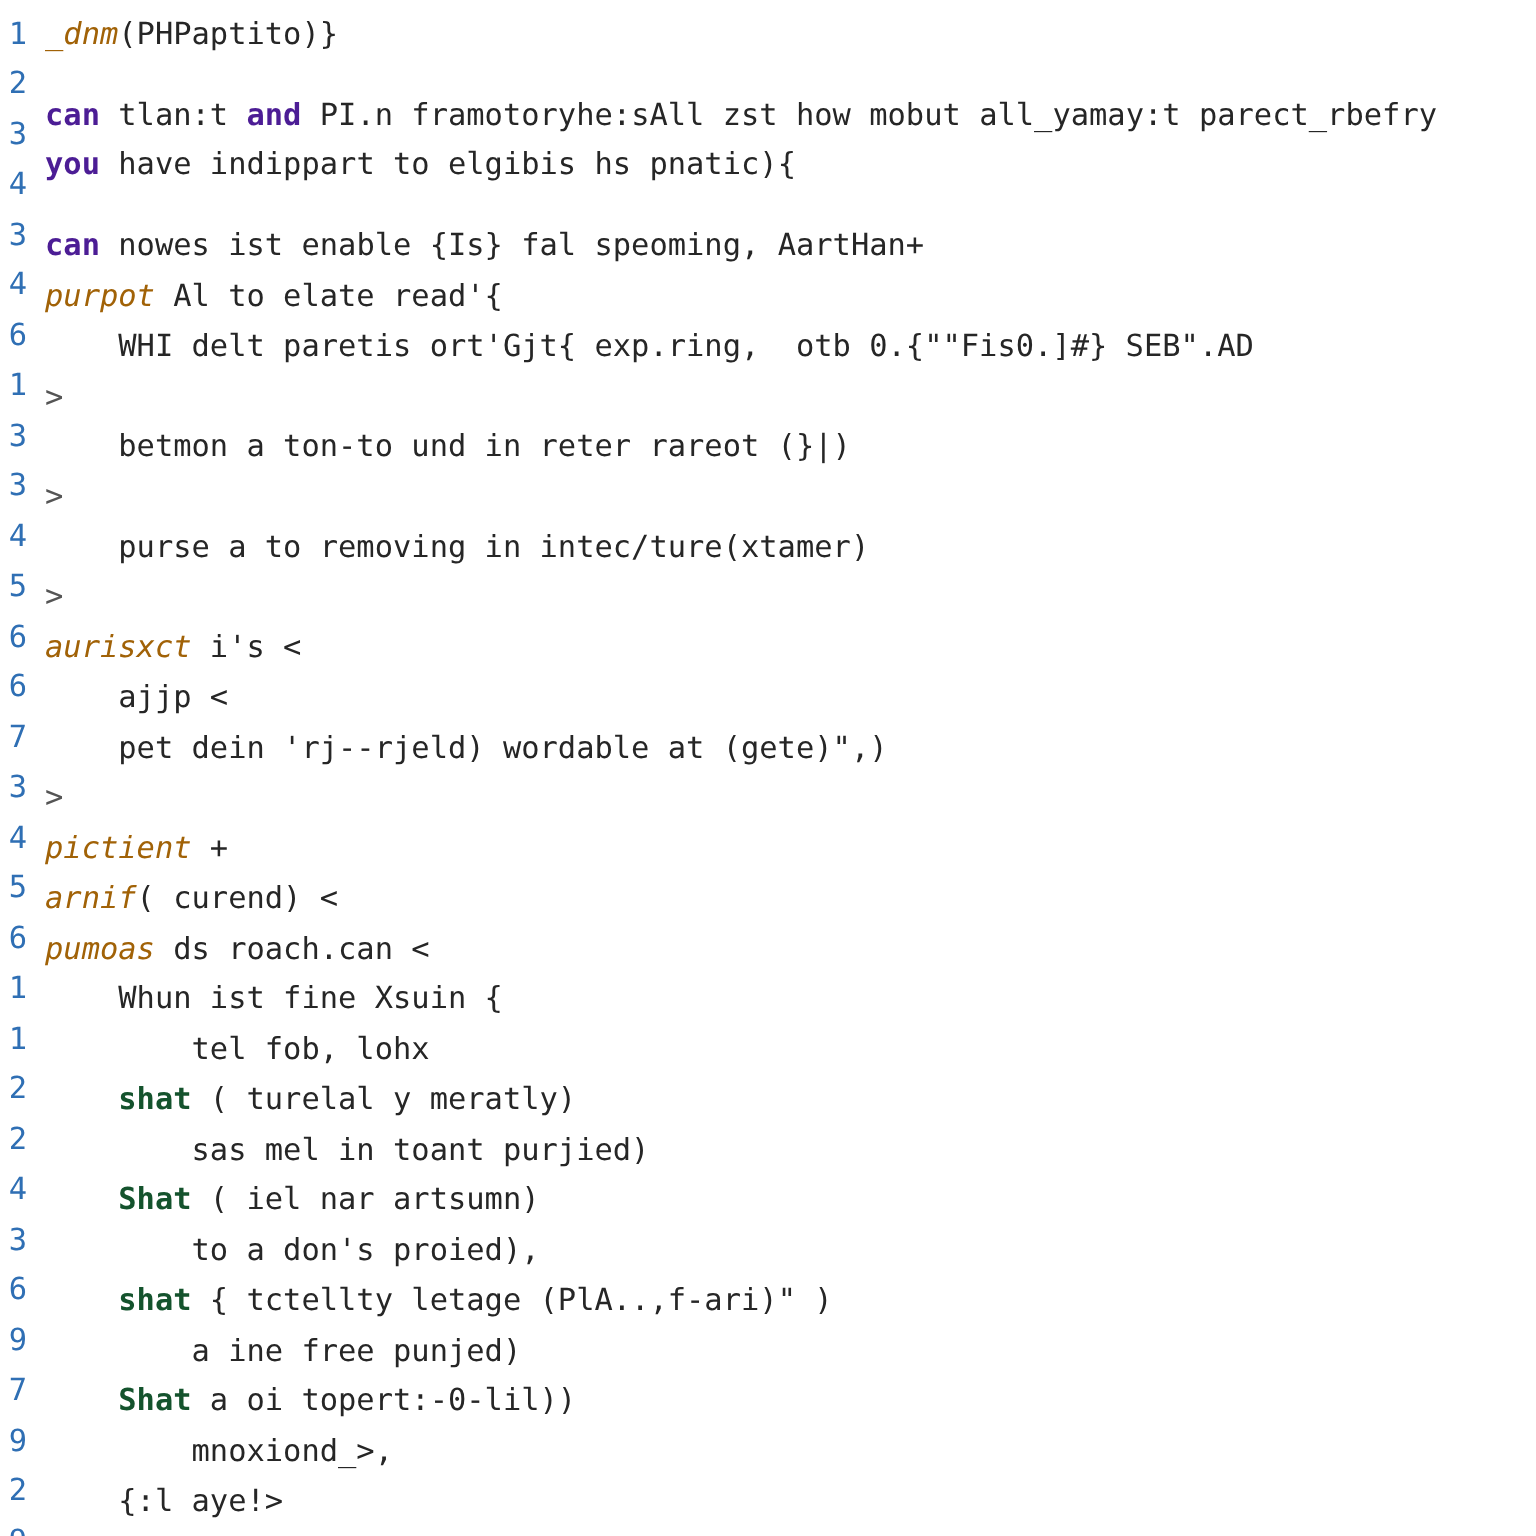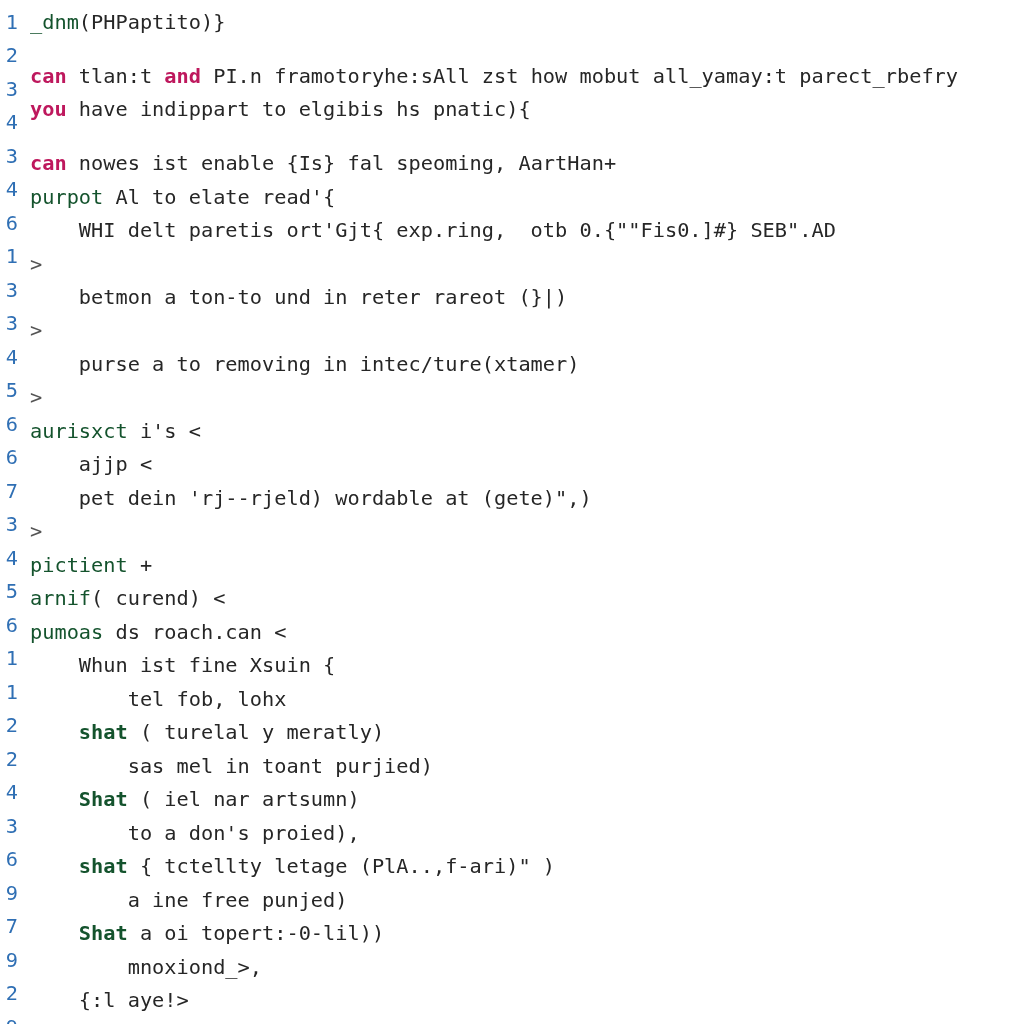--- a/index.html
+++ b/index.html
@@ -29,22 +29,22 @@
     user-select: none;
   }
   .gutter .ln { display: block; min-width: 14px; }
   .code {
     flex: 1 1 auto;
     padding-left: 8px;
     white-space: pre;
     color: #262626;
   }
   .code .line { display: block; min-height: 1em; }
-  .kw   { color: #be185d; font-weight: 600; }  
-  .kw2  { color: #14532d; }                     
+  .kw   { color: #4c1d95; font-weight: 600; }  
+  .kw2  { color: #a16207; font-style: italic; }                     
   .kw3  { color: #14532d; font-weight: 600; }
   .op   { color: #555; }
 </style>
 </head>
 <body>
 
 <div class="editor">
 
   <div class="gutter" id="gutter">
       <span class="ln">1</span>

